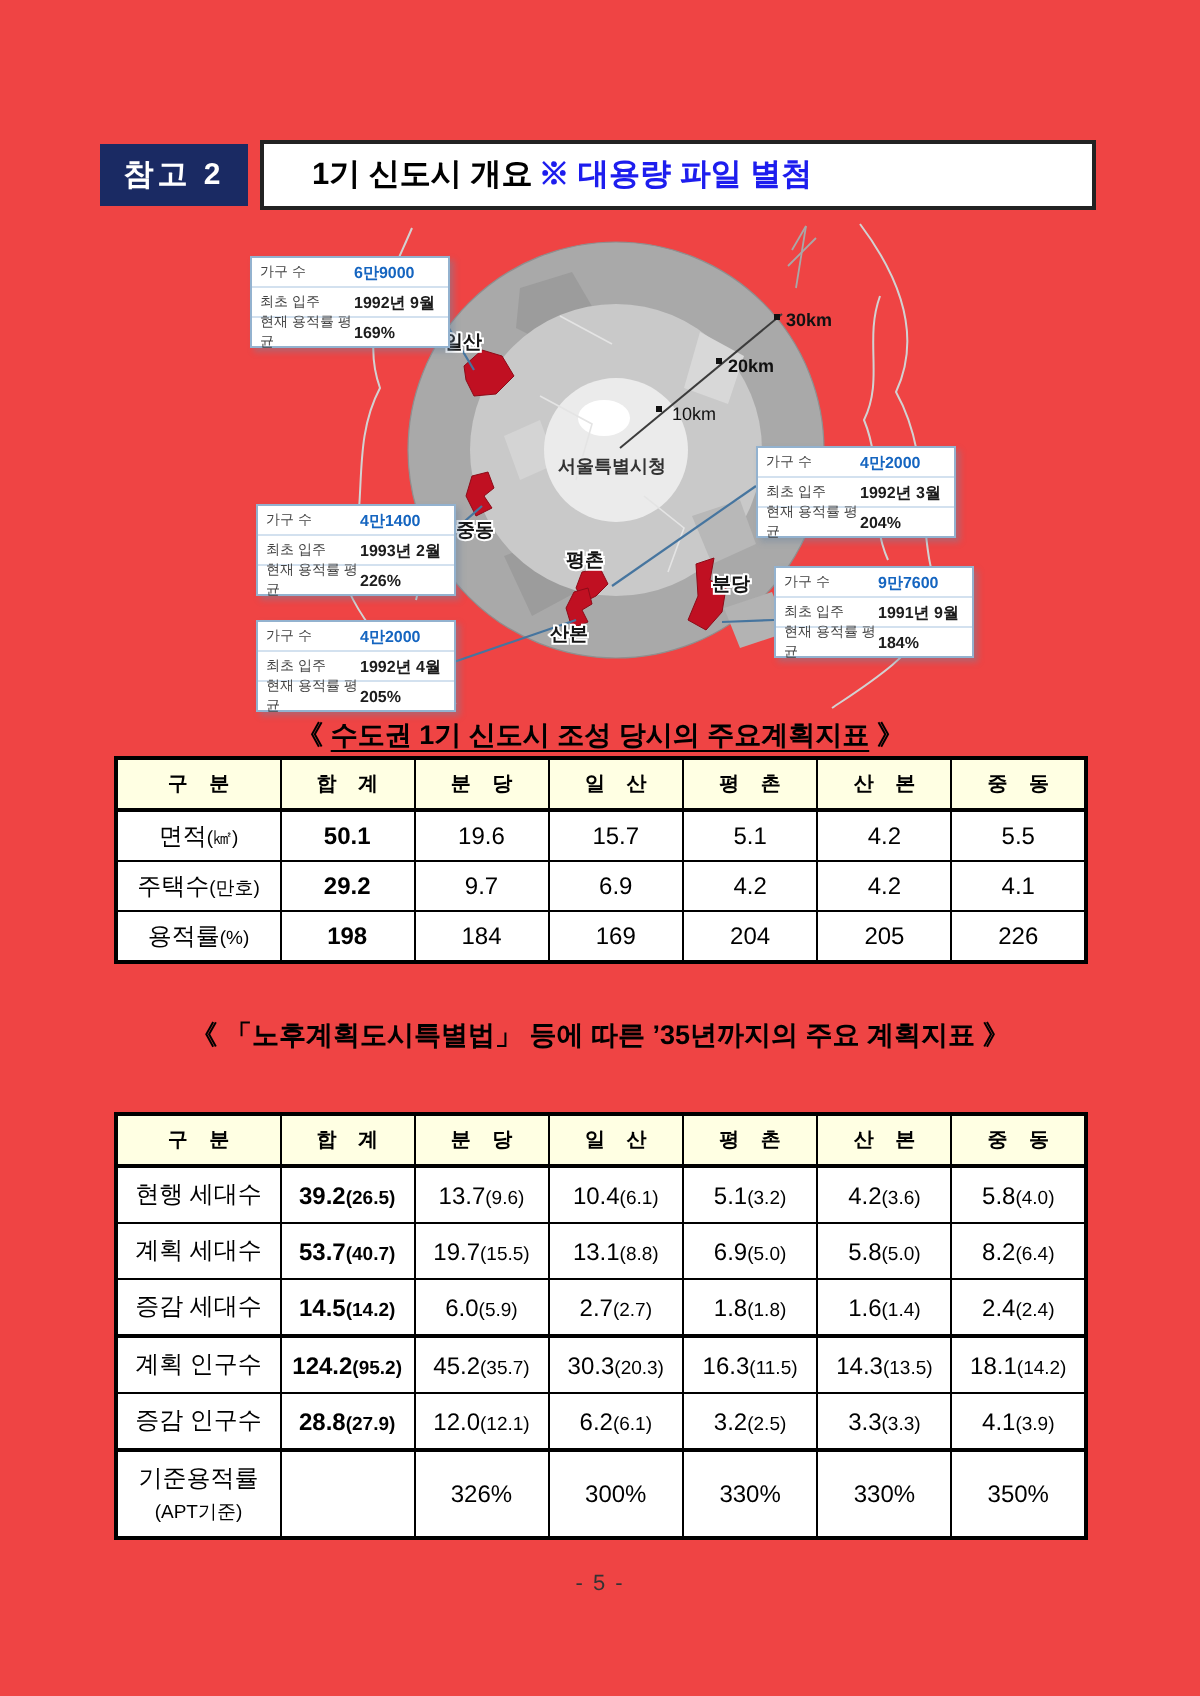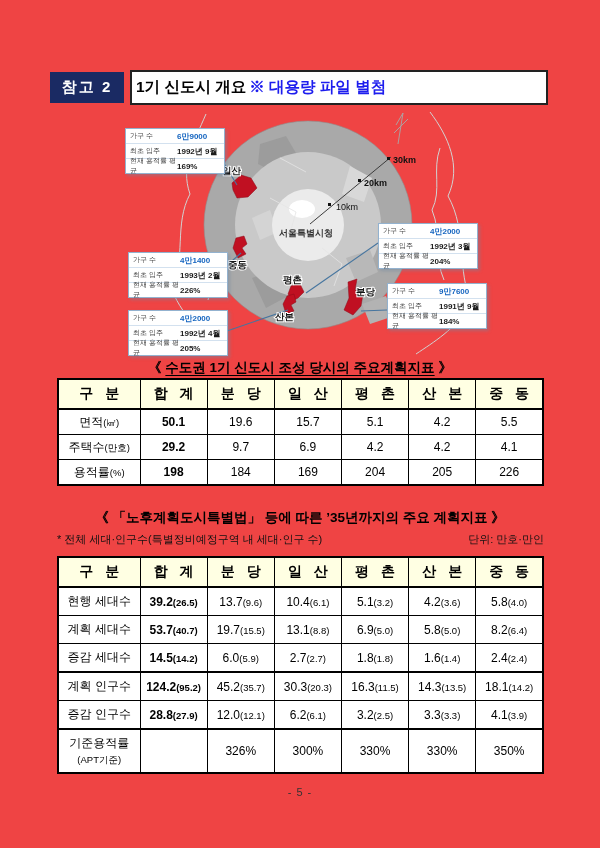--- a/index.html
+++ b/index.html
@@ -5,21 +5,21 @@
   html,body{margin:0;padding:0;background:#fff;}
   .page{position:relative;width:600px;height:848px;background:#ef4444;overflow:hidden;
         font-family:"Liberation Sans",sans-serif;color:#000;}
 
   
   .badge{position:absolute;left:50px;top:72px;width:74px;height:31px;background:#1a2a63;
          color:#fff;font-weight:bold;font-size:15px;letter-spacing:2px;
          display:flex;align-items:center;justify-content:center;}
   .titlebox{position:absolute;left:130px;top:70px;width:418px;height:35px;box-sizing:border-box;
             border:2px solid #222;background:#fff;display:flex;align-items:center;
-            padding-left:4px;font-size:15.5px;font-weight:bold;}
+            padding-left:24px;font-size:15.5px;font-weight:bold;}
   .title-note{color:#1d1dee;margin-left:3px;}
 
   
   .map{position:absolute;left:110px;top:108px;width:450px;height:250px;}
   .map svg{position:absolute;left:0;top:0;}
   .maplabel{font-size:9.5px;font-weight:bold;fill:#141414;paint-order:stroke;stroke:#ffffff;stroke-width:2px;}
   .centerlabel{font-size:9px;font-weight:bold;fill:#333;paint-order:stroke;stroke:#ebebeb;stroke-width:2px;}
   .dist{font-size:9px;fill:#111;}
   .dist.b{font-weight:bold;}
 
@@ -37,21 +37,21 @@
   #t1-title .u{text-decoration:underline;text-underline-offset:3px;}
   #t2-title{top:509px;}
   .note-row{position:absolute;left:57px;top:532px;width:487px;font-size:11px;color:#111;
             display:flex;justify-content:space-between;}
 
   table.tbl{position:absolute;left:57px;width:487px;border-collapse:collapse;table-layout:fixed;
             background:#fff;border:2px solid #000;}
   #t1{top:378px;}
   #t2{top:556px;}
   .tbl th,.tbl td{border:1px solid #000;text-align:center;vertical-align:middle;font-size:12px;}
-  .tbl th.hd{background:#ffffe3;font-weight:bold;font-size:14px;word-spacing:8px;
+  .tbl th.hd{background:#ffffe3;font-weight:bold;font-size:10px;word-spacing:8px;
              padding:5px 0;border-bottom:2px solid #000;margin-left:21px;}
   .tbl col.c0{width:82px;}
   #t1 td,#t1 th.rl{padding:3.5px 0;}
   #t2 td,#t2 th.rl{padding:5px 0;}
   .tbl th.rl{font-weight:normal;background:#fff;}
   .tbl td.sum{font-weight:bold;}
   .pr{font-size:9.5px;}
   .tbl tr.ge td,.tbl tr.ge th{border-bottom:2px solid #000;}
 
   .footer{position:absolute;top:786px;left:0;width:600px;text-align:center;
@@ -258,24 +258,20 @@
           <td class="">184</td>
           <td class="">169</td>
           <td class="">204</td>
           <td class="">205</td>
           <td class="">226</td>
         </tr>
       </tbody>
     </table>
 
   <div class="tbl-title" id="t2-title">《 「노후계획도시특별법」 등에 따른 ’35년까지의 주요 계획지표 》</div>
-  <div class="note-row">
-    <span>* 전체 세대·인구수(특별정비예정구역 내 세대·인구 수)</span>
-    <span>단위: 만호·만인</span>
-  </div>
   <table class="tbl" id="t2">
       <colgroup>
         <col class="c0">
         <col>
         <col>
         <col>
         <col>
         <col>
         <col>
       </colgroup>

